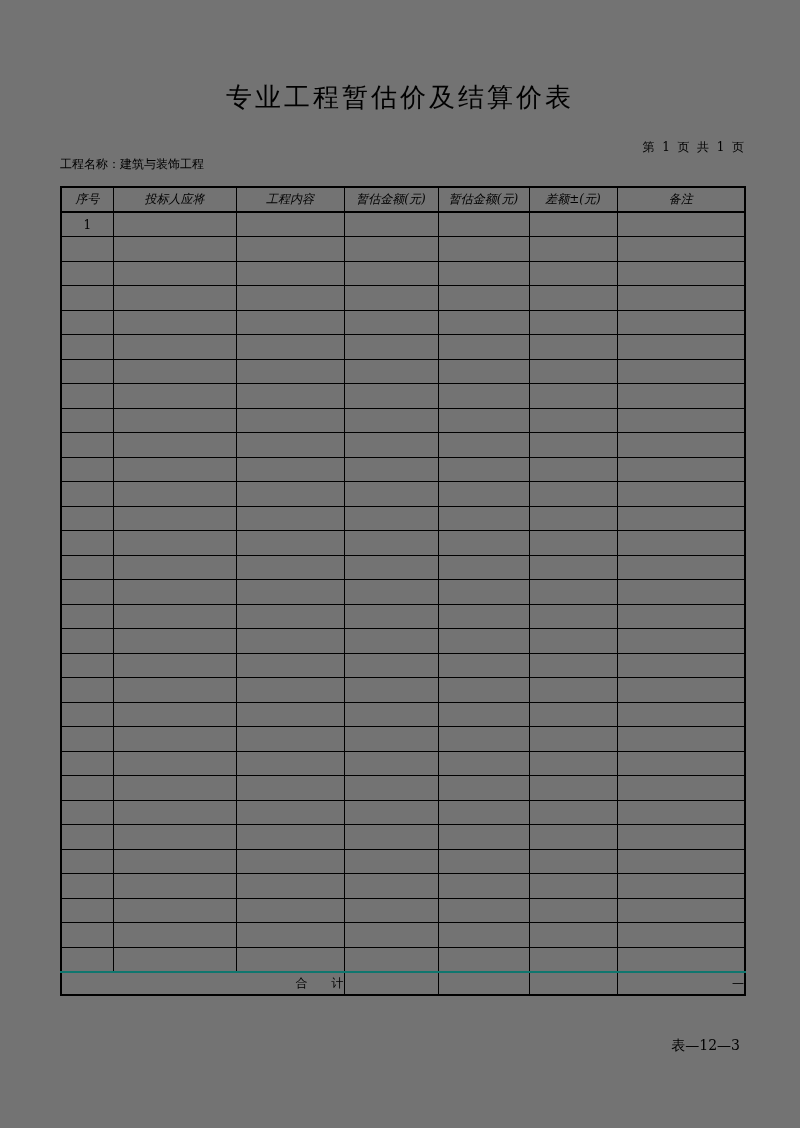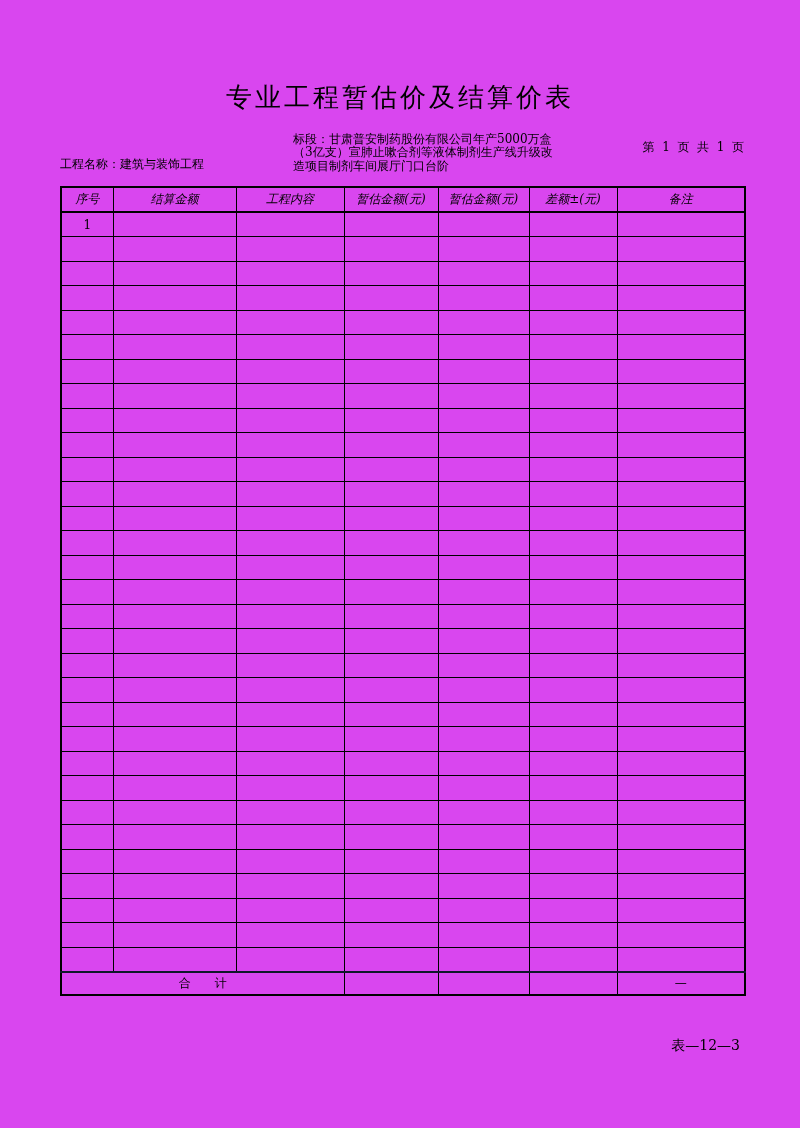--- a/index.html
+++ b/index.html
@@ -4,21 +4,21 @@
 <style>
   html, body {
     margin: 0;
     padding: 0;
     background: #ffffff;
   }
   .page {
     position: relative;
     width: 800px;
     height: 1128px;
-    background: #d946ef;
+    background: #737373;
     color: #000000;
     font-family: "DejaVu Serif", "Liberation Serif", serif;
     overflow: hidden;
   }
   .doc-title {
     position: absolute;
     top: 80px;
     left: 0;
     width: 100%;
     margin: 0;
@@ -72,21 +72,21 @@
     text-align: center;
     vertical-align: middle;
     font-weight: normal;
     overflow: hidden;
     white-space: pre;
   }
   .form-table thead tr { height: 25px; }
   .form-table thead th { border-bottom: 2px solid #000000; font-style: italic; }
   .form-table tbody tr { height: 24.5px; }
   .form-table tfoot tr { height: 23px; }
-  .form-table tfoot td { border-top: 2px solid #0f172a; }
+  .form-table tfoot td { border-top: 2px solid #0f766e; text-align: right; }
   .note {
     position: absolute;
     left: 60px;
     top: 1004px;
     width: 690px;
     font-size: 12px;
     white-space: nowrap;
   }
   .form-code {
     position: absolute;
@@ -98,42 +98,37 @@
 </style>
 </head>
 <body>
 
 <div class="page">
 
   <h1 class="doc-title">专业工程暂估价及结算价表</h1>
 
   <div class="header-info">
     <div class="project-name">工程名称：建筑与装饰工程</div>
-    <div class="section-block">
-      <div>标段：甘肃普安制药股份有限公司年产5000万盒</div>
-      <div>（3亿支）宣肺止嗽合剂等液体制剂生产线升级改</div>
-      <div>造项目制剂车间展厅门口台阶</div>
-    </div>
     <div class="page-info">第  1  页  共  1  页</div>
   </div>
 
   <table class="form-table">
     <colgroup>
       <col style="width:52px">
       <col style="width:123px">
       <col style="width:108px">
       <col style="width:94px">
       <col style="width:91px">
       <col style="width:88px">
       <col style="width:128px">
     </colgroup>
     <thead>
       <tr id="header-row">
           <th>序号</th>
-          <th>结算金额</th>
+          <th>投标人应将</th>
           <th>工程内容</th>
           <th>暂估金额(元)</th>
           <th>暂估金额(元)</th>
           <th>差额±(元)</th>
           <th>备注</th>
         </tr>
     </thead>
     <tbody id="body-rows">
         <tr>
           <td>1</td>

